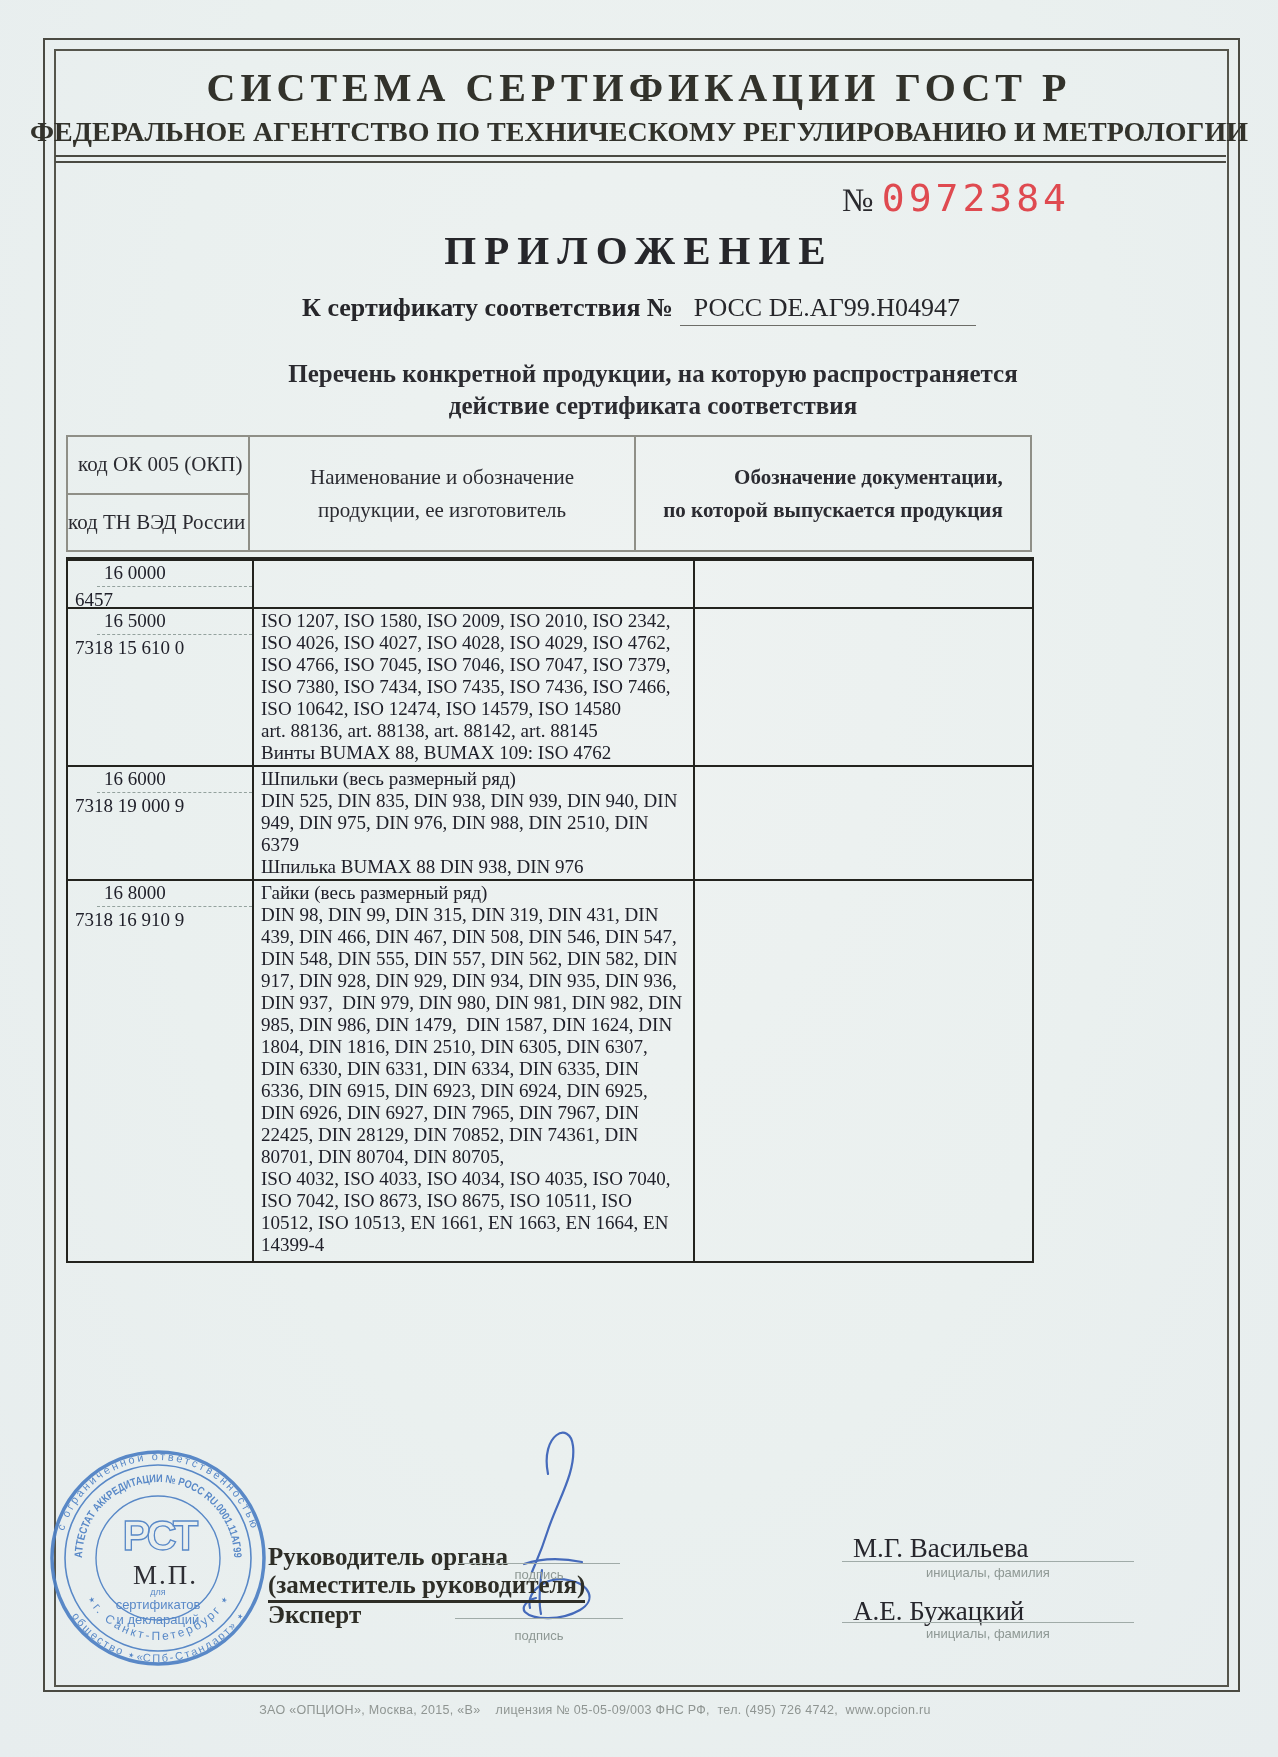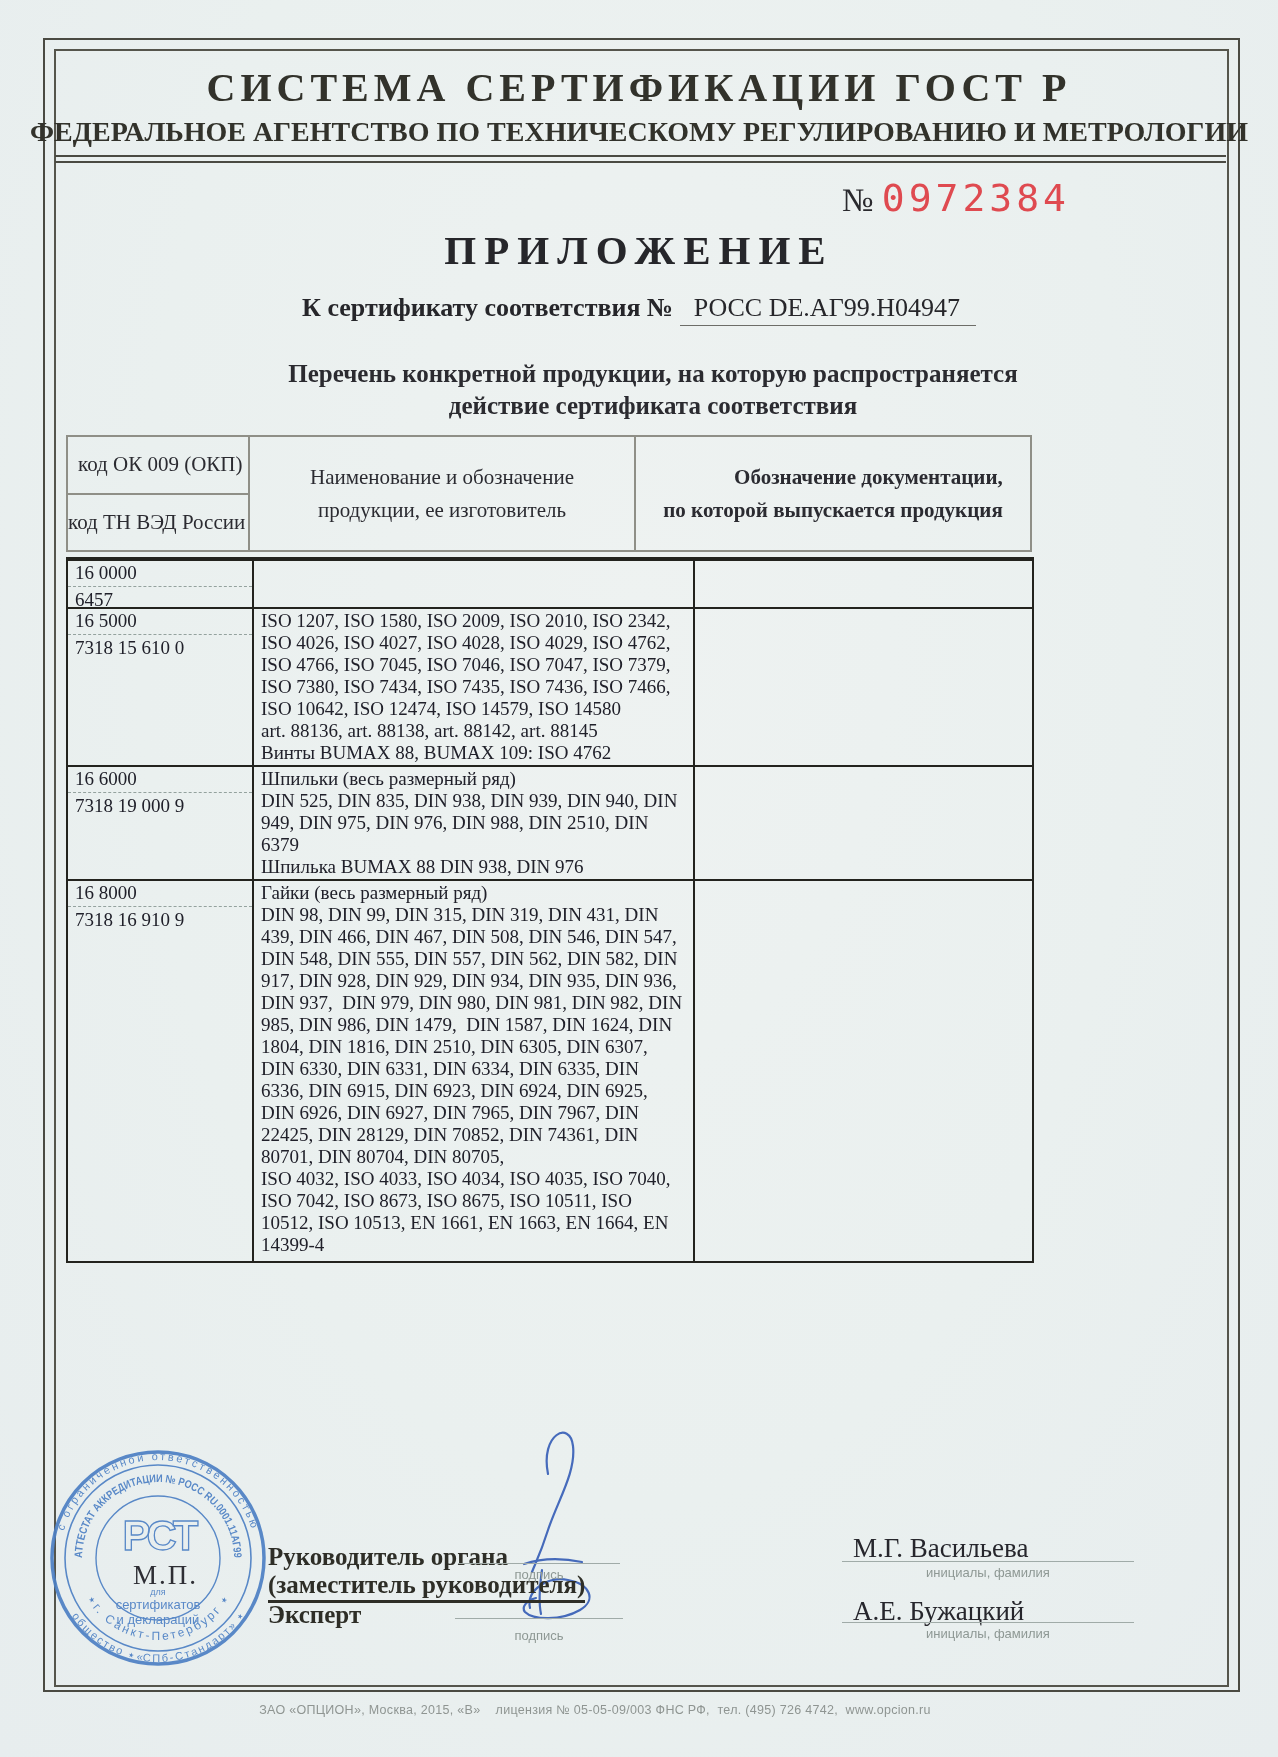--- a/index.html
+++ b/index.html
@@ -29,21 +29,21 @@
   .th-c1-top{flex:1;display:flex;align-items:center;padding-left:10px;border-bottom:2px solid #8f8f87;}
   .th-c1-bot{flex:1;display:flex;align-items:center;}
   .th-mid{width:384px;border-right:2px solid #8f8f87;display:flex;align-items:center;justify-content:center;text-align:center;white-space:pre-line;line-height:1.55;}
   .th-last{flex:1;display:flex;align-items:center;justify-content:center;text-align:right;white-space:pre-line;line-height:1.55;font-weight:bold;}
   
   .tbl-body{position:absolute;left:66px;top:557px;width:964px;border:2px solid #23231e;border-top-width:4px;}
   .b-row{display:flex;border-top:2px solid #23231e;overflow:hidden;}
   .b-row:first-child{border-top:0;}
   .r1{height:46px;}.r2{height:156px;}.r3{height:112px;}.r4{height:380px;}
   .bc1{width:184px;border-right:2px solid #23231e;font-size:19px;line-height:20px;color:#20202a;}
-  .code-okp{padding:2px 6px 3px 7px;border-bottom:1px dashed #94a29e;}
+  .code-okp{padding:2px 6px 3px 7px;border-bottom:1px dashed #94a29e;margin-left:29px;}
   .code-tnved{padding:3px 6px 2px 7px;}
   .bc2{width:428px;border-right:2px solid #23231e;padding:1px 4px 0 7px;font-size:19px;line-height:22px;white-space:pre;overflow:hidden;color:#20202a;}
   .bc3{flex:1;white-space:pre;overflow:hidden;font-size:19px;line-height:22px;padding:1px 4px 0 7px;color:#20202a;}
   
   .sig-role1{position:absolute;left:268px;top:1543px;font-size:25px;font-weight:bold;color:#2e2e27;}
   .sig-role1b{position:absolute;left:268px;top:1571px;font-size:25px;font-weight:bold;color:#2e2e27;border-bottom:3px solid #2e2e27;padding-bottom:1px;}
   .sig-role2{position:absolute;left:268px;top:1601px;font-size:25px;font-weight:bold;color:#2e2e27;}
   .rule-thin{position:absolute;border-top:1px solid #a0aba8;}
   .sig-line1{left:458px;width:162px;top:1563px;}
   .sig-line2{left:455px;width:168px;top:1618px;}
@@ -85,21 +85,21 @@
   <div class="doc-sub">
     <span class="pre">К сертификату соответствия №</span>
     <span class="num">РОСС DE.АГ99.Н04947</span>
   </div>
 
   <div class="desc desc1">Перечень конкретной продукции,  на которую распространяется</div>
   <div class="desc desc2">действие сертификата соответствия</div>
 
   <div class="tbl-head">
     <div class="th-c1">
-      <div class="th-c1-top">код ОК 009 (ОКП)</div>
+      <div class="th-c1-top">код ОК 005 (ОКП)</div>
       <div class="th-c1-bot">код ТН ВЭД России</div>
     </div>
     <div class="th-mid">Наименование и обозначение
 продукции, ее изготовитель</div>
     <div class="th-last">Обозначение документации,
 по которой выпускается продукция</div>
   </div>
 
   <div class="tbl-body">
     <div class="b-row r1">

